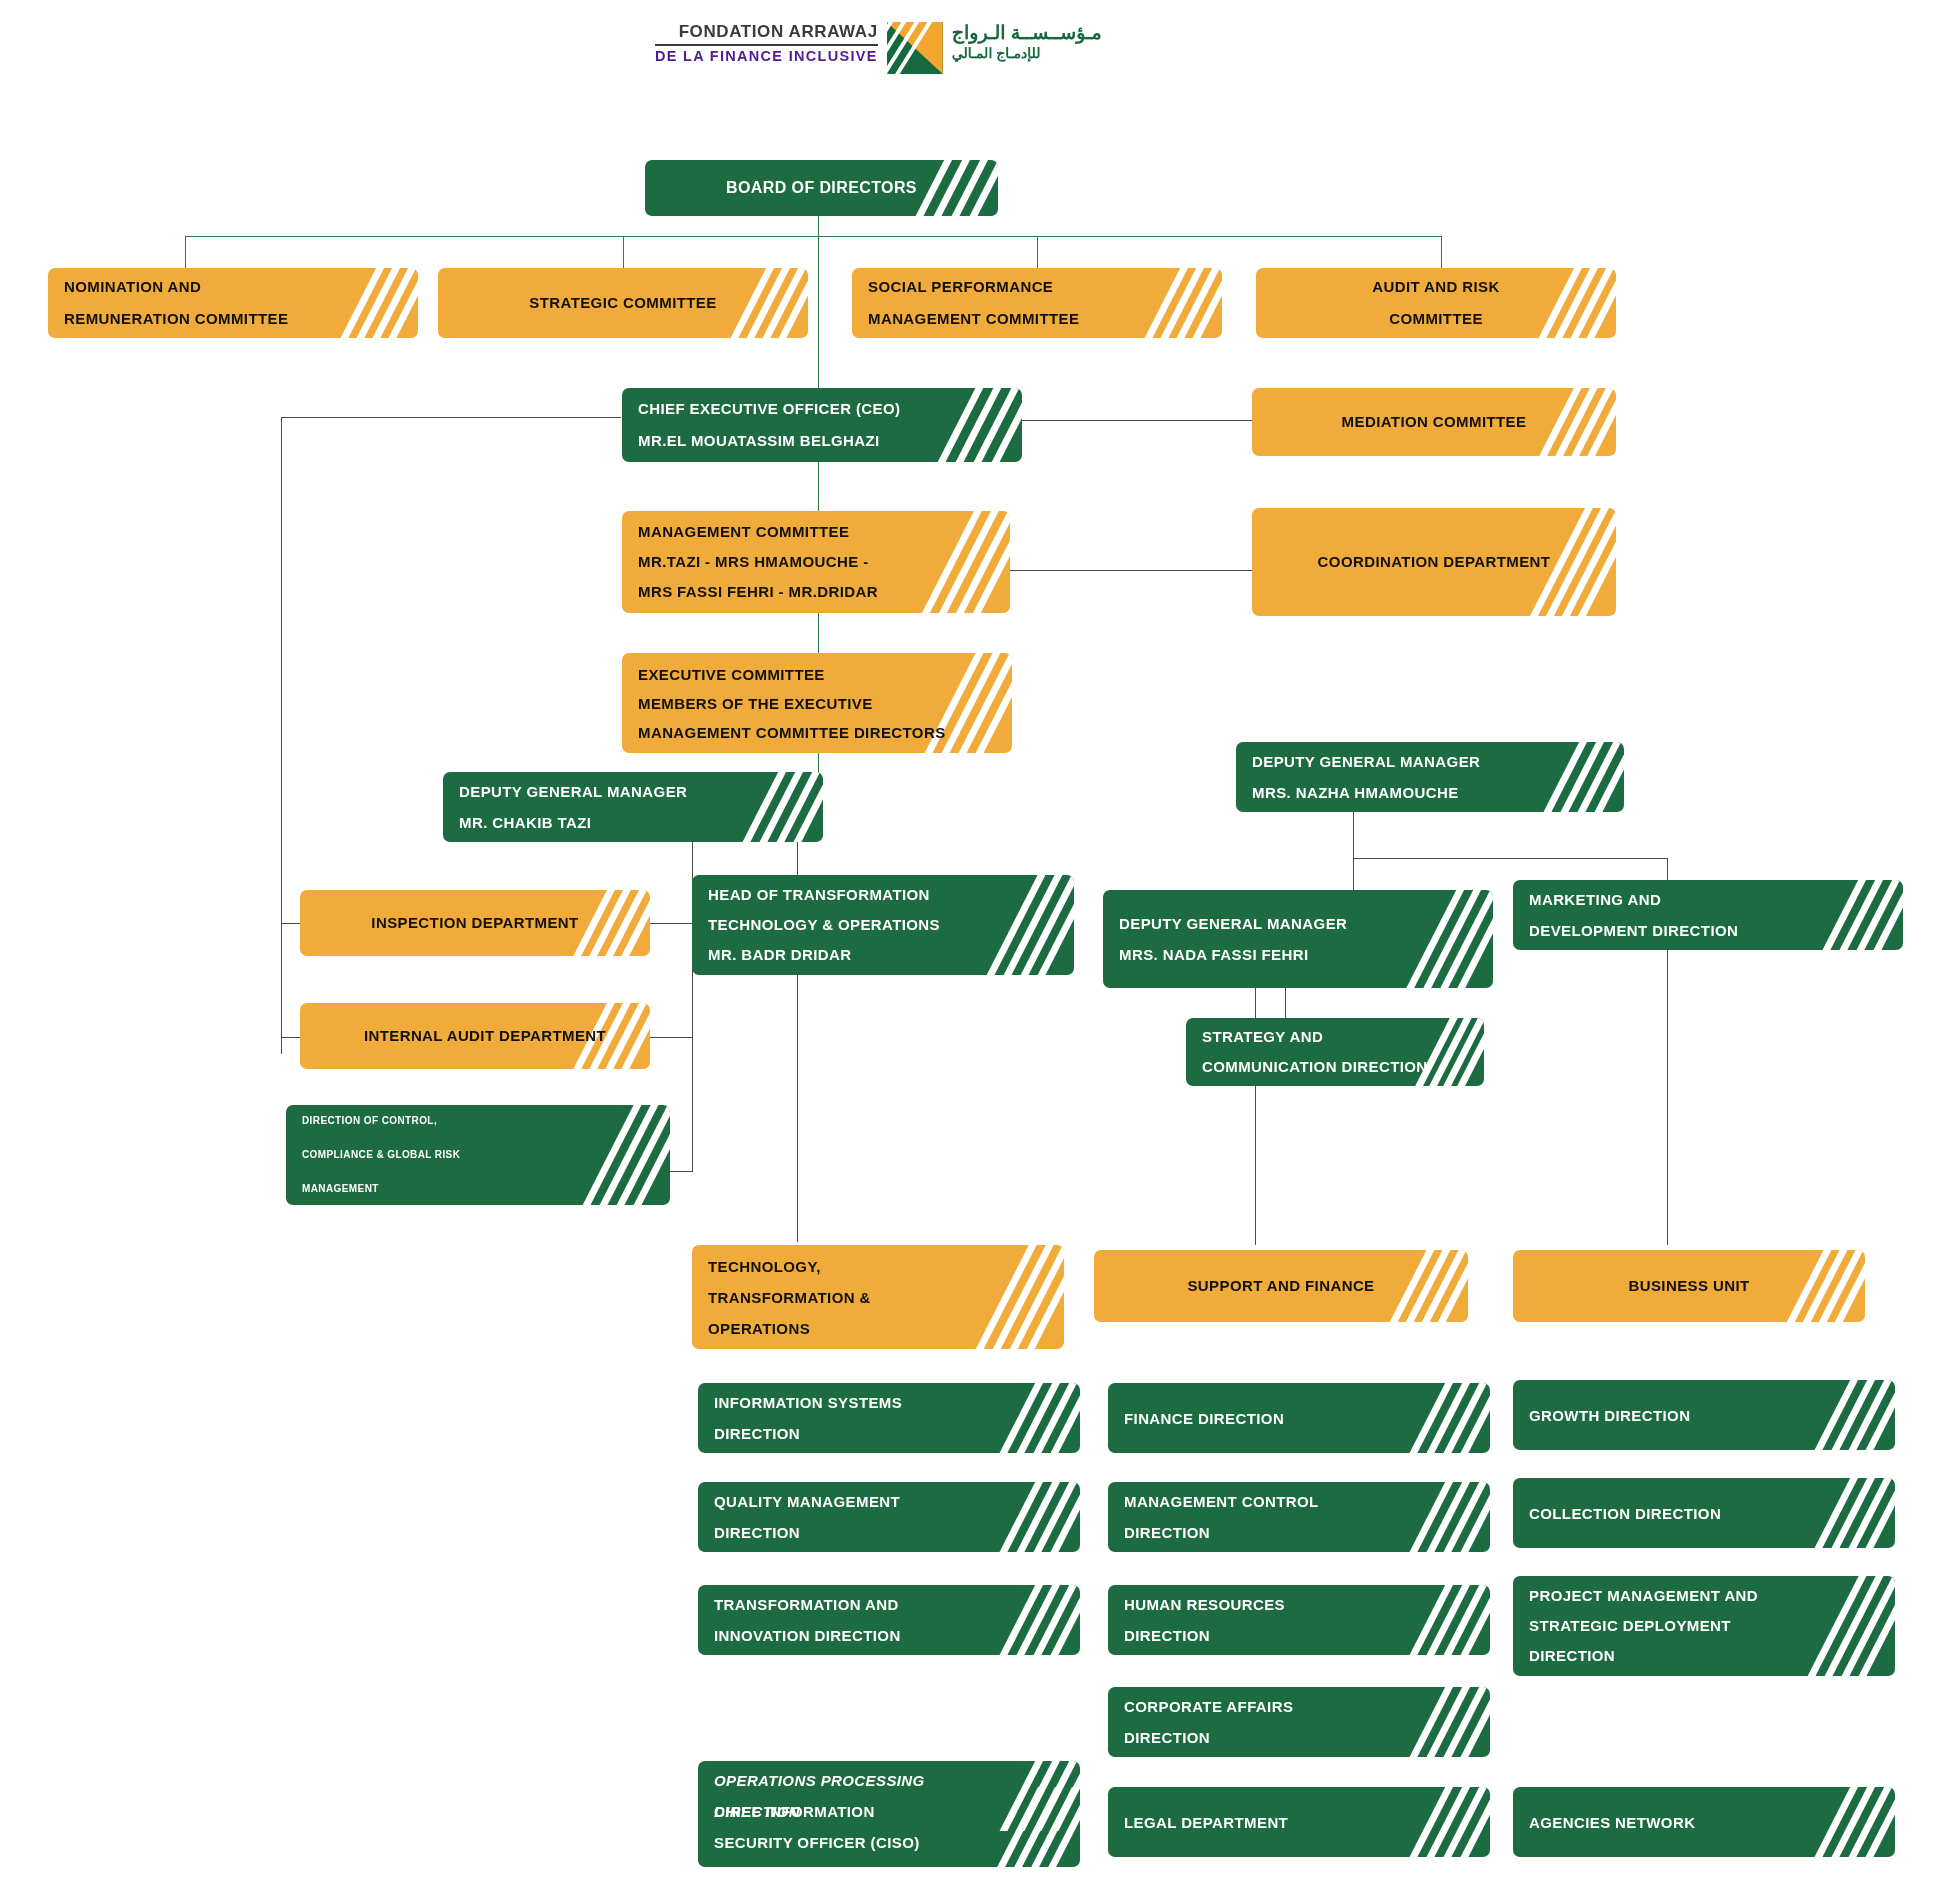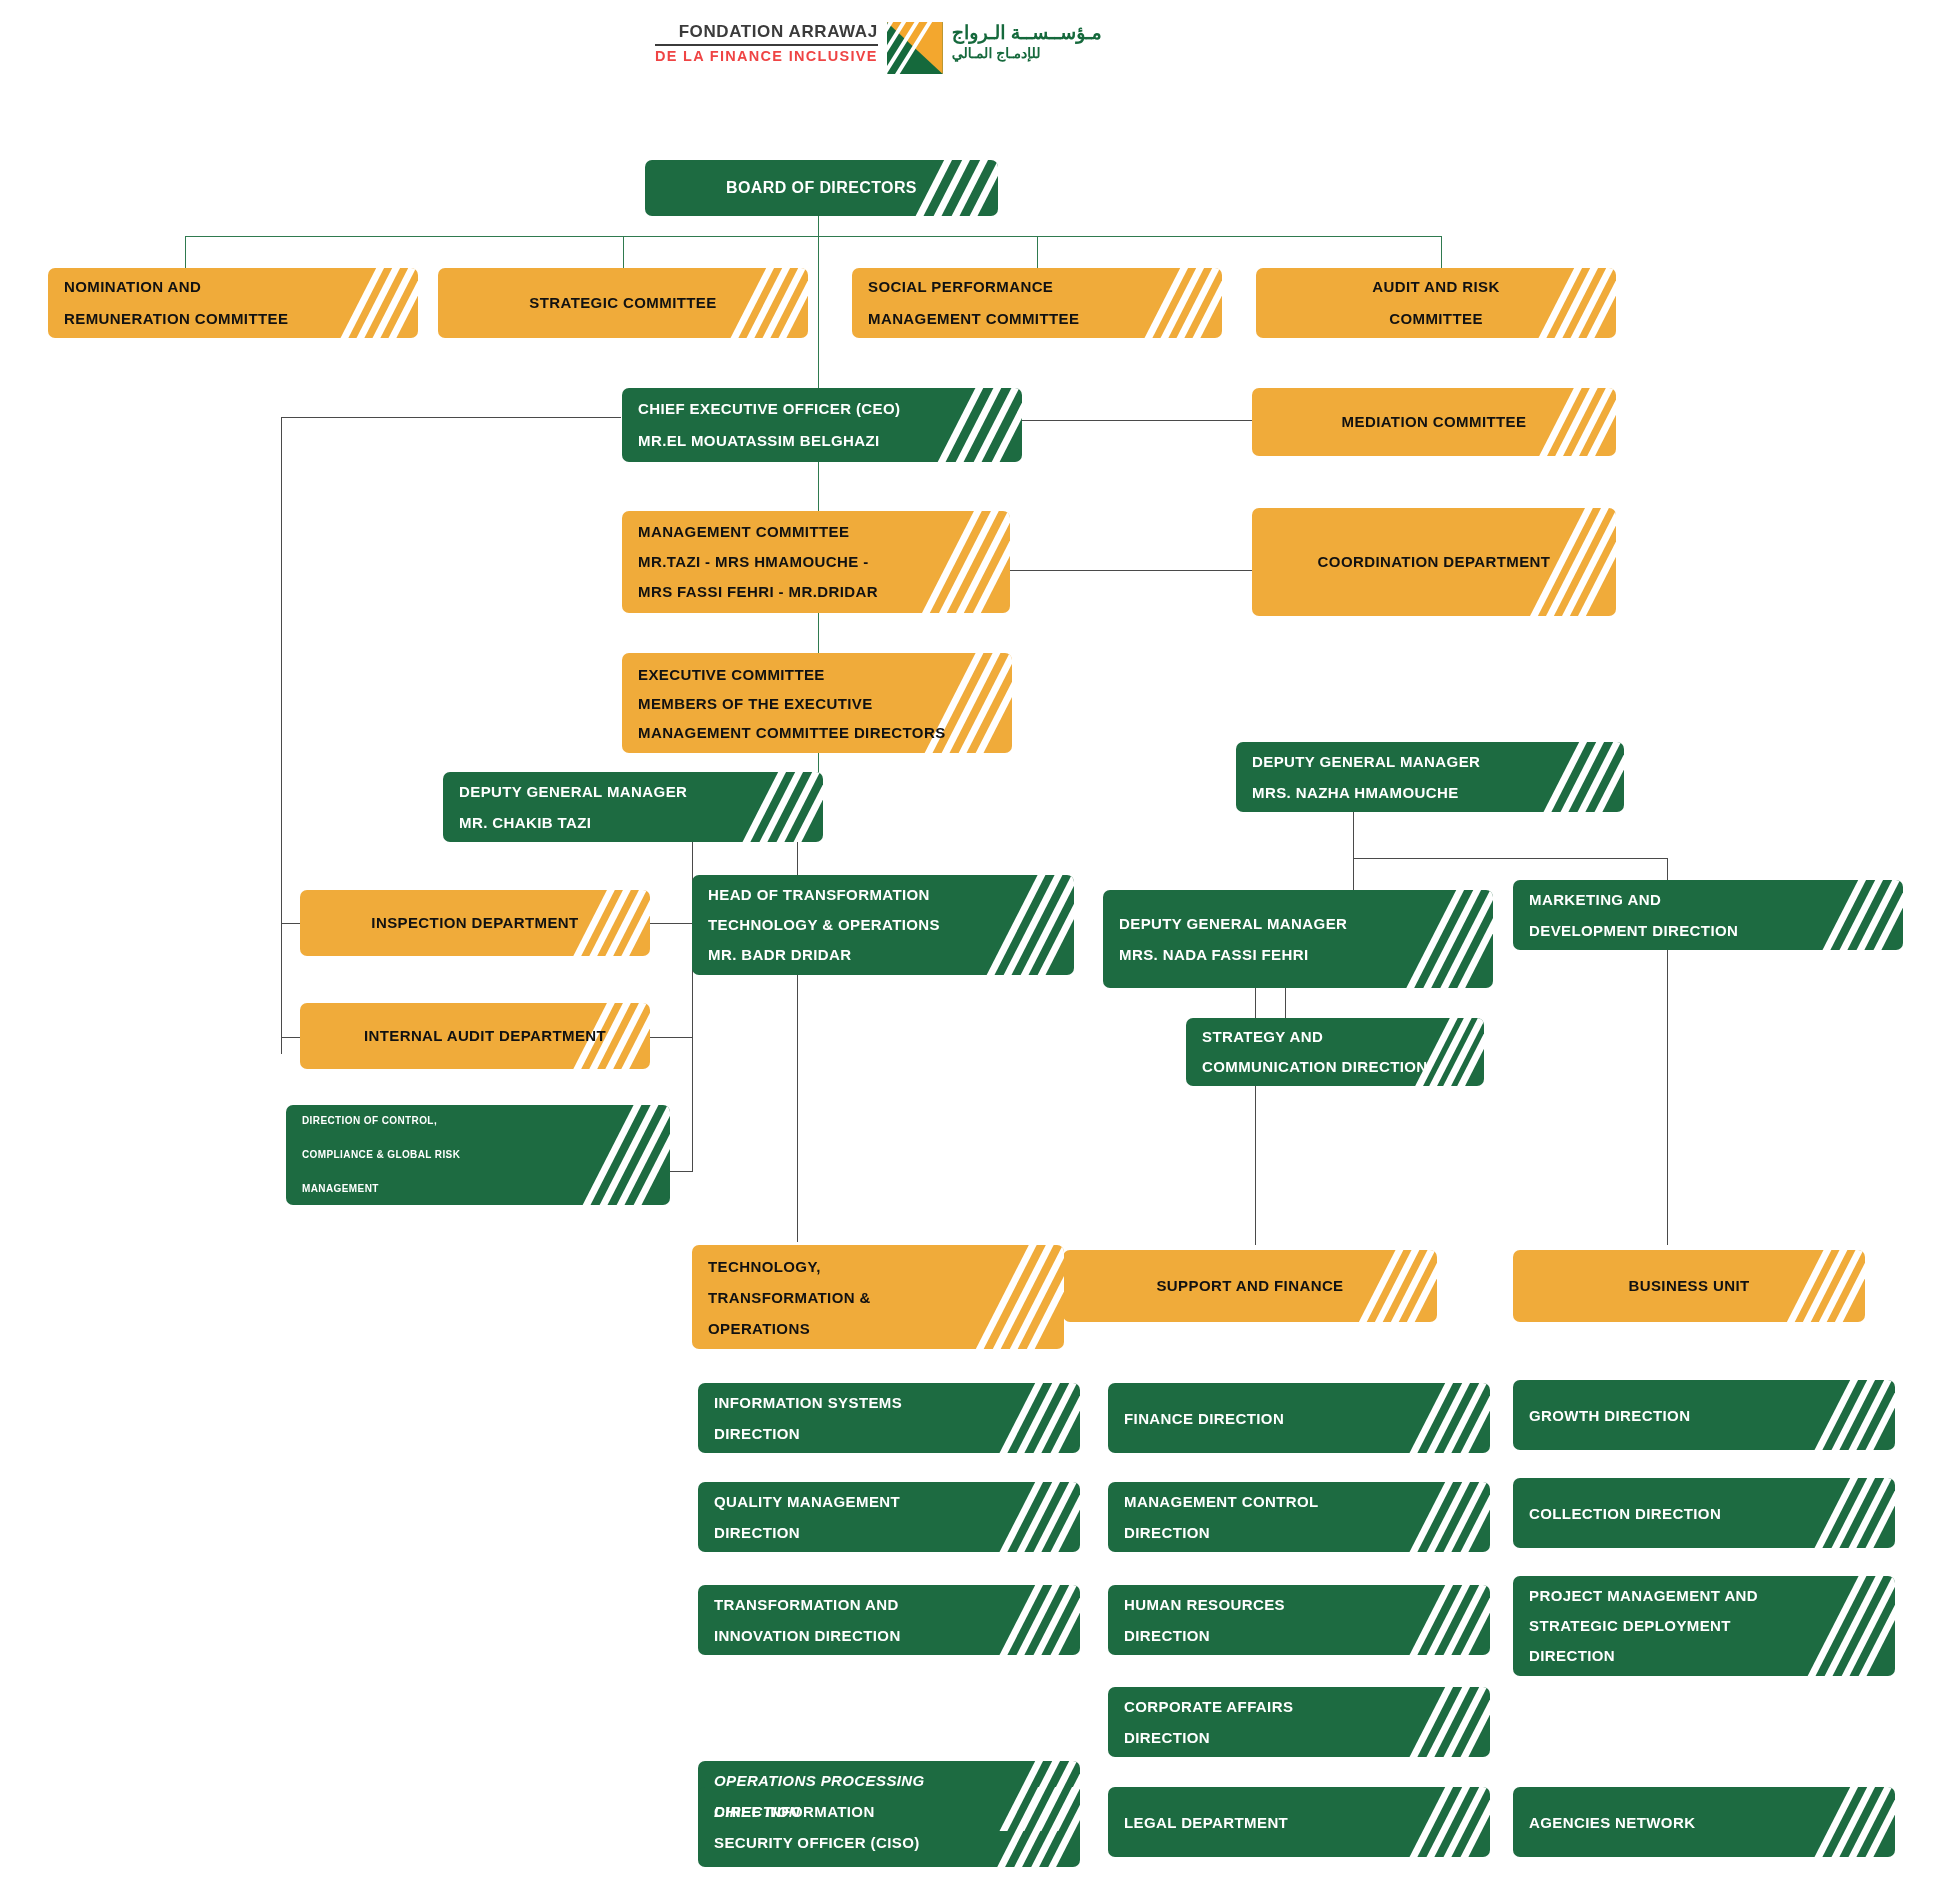--- a/index.html
+++ b/index.html
@@ -7,21 +7,21 @@
     font-family:"Liberation Sans", sans-serif;
     width:1951px;height:1904px;position:relative;overflow:hidden;
   }
   #stage{position:absolute;left:0;top:0;width:1951px;height:1904px;}
 
   
   .logo-wrap{position:absolute;display:flex;align-items:flex-start;gap:0px;}
   .logo-text{display:flex;flex-direction:column;align-items:flex-end;justify-content:center;}
   .logo-line1{font-size:17px;font-weight:700;letter-spacing:.6px;color:#3b3b3b;line-height:20px;}
   .logo-rule{width:100%;height:1.5px;background:#3b3b3b;margin:2px 0 2px 0;}
-  .logo-line2{font-size:14.5px;font-weight:700;letter-spacing:1.3px;color:#ef4444;line-height:17px;}
+  .logo-line2{font-size:14.5px;font-weight:700;letter-spacing:1.3px;color:#4c1d95;line-height:17px;}
   .logo-mark{width:56px;height:52px;margin:0 9px;position:relative;overflow:hidden;border-radius:1px;
              background:#15693c;}
   .logo-mark .tri{position:absolute;inset:0;background:#f3a72e;
              clip-path:polygon(100% 0,100% 100%,0 0);}
   .logo-mark .slash{position:absolute;background:#ffffff;width:4px;height:150%;
              transform:rotate(32deg);transform-origin:top left;}
   .logo-ar{display:flex;flex-direction:column;align-items:flex-start;justify-content:center;}
   .logo-ar1{font-size:19px;font-weight:700;color:#15693c;line-height:22px;letter-spacing:1px;direction:rtl;}
   .logo-ar2{font-size:14px;font-weight:700;color:#15693c;line-height:18px;letter-spacing:1px;direction:rtl;}
 
@@ -336,21 +336,21 @@
 TRANSFORMATION &amp;
 OPERATIONS</span>
     <span class="stripes" style="width:80px;">
       <i style="right:6px;"></i>
         <i style="right:23px;"></i>
         <i style="right:40px;"></i>
         <i style="right:57px;"></i>
     </span>
   </div>
 
-  <div class="node orange centered" style="left:1063px;top:1250px;width:374px;height:72px;">
+  <div class="node orange centered" style="left:1094px;top:1250px;width:374px;height:72px;">
     <span class="label" style="font-size:15px;">SUPPORT AND FINANCE</span>
     <span class="stripes" style="width:80px;">
       <i style="right:6px;"></i>
         <i style="right:22px;"></i>
         <i style="right:38px;"></i>
         <i style="right:54px;"></i>
     </span>
   </div>
 
   <div class="node orange centered" style="left:1513px;top:1250px;width:352px;height:72px;">

